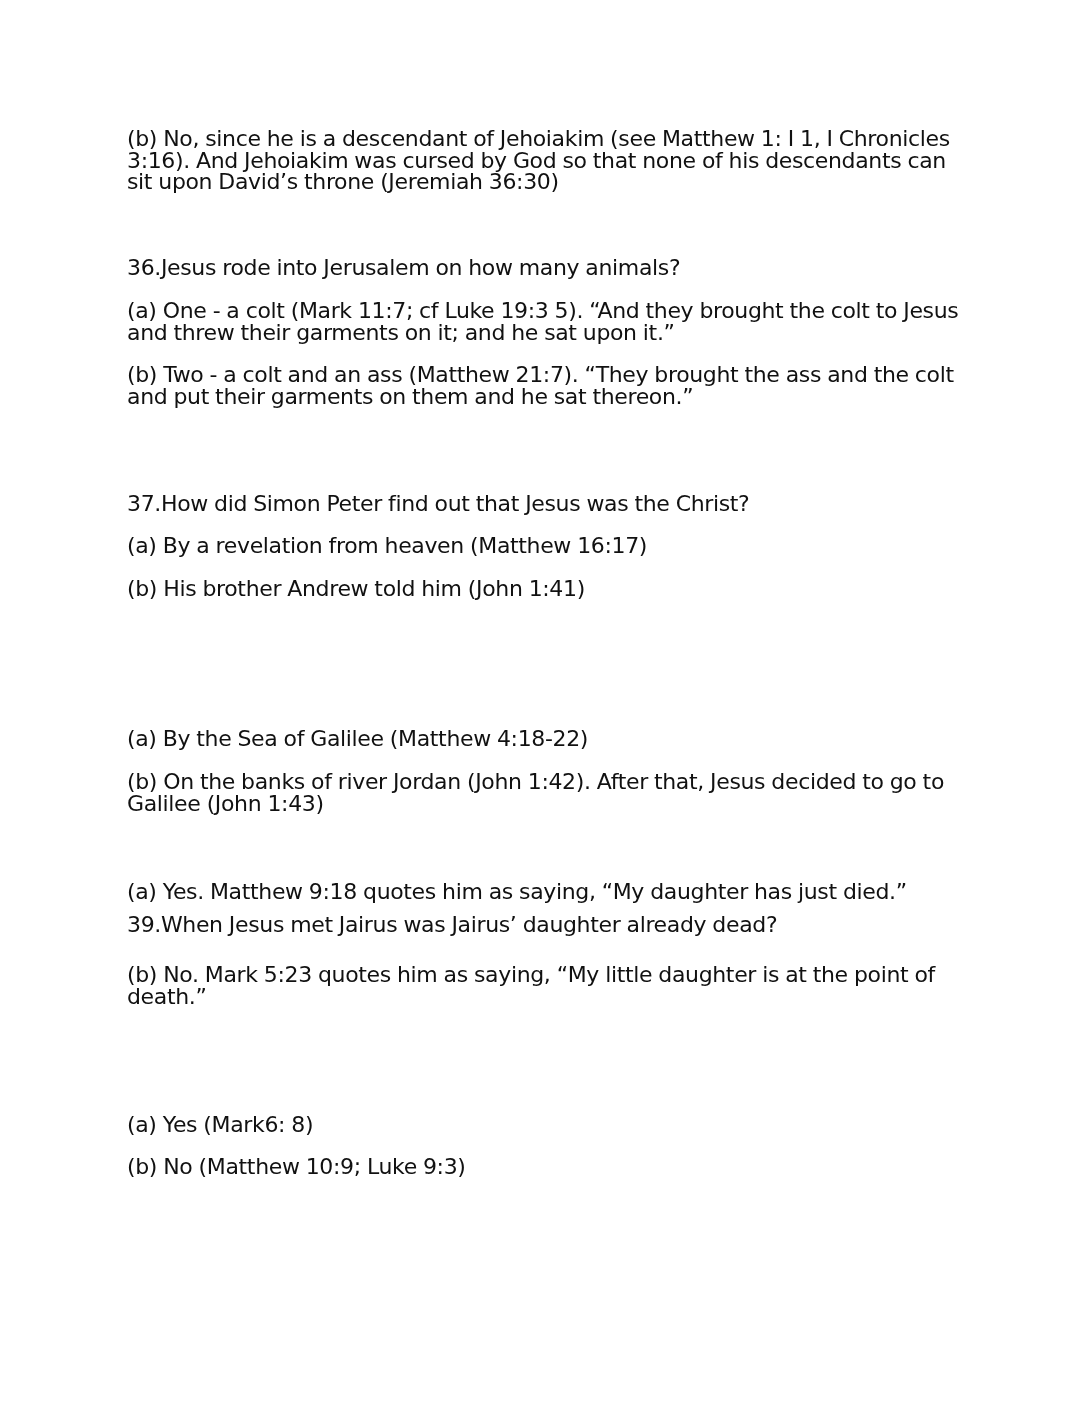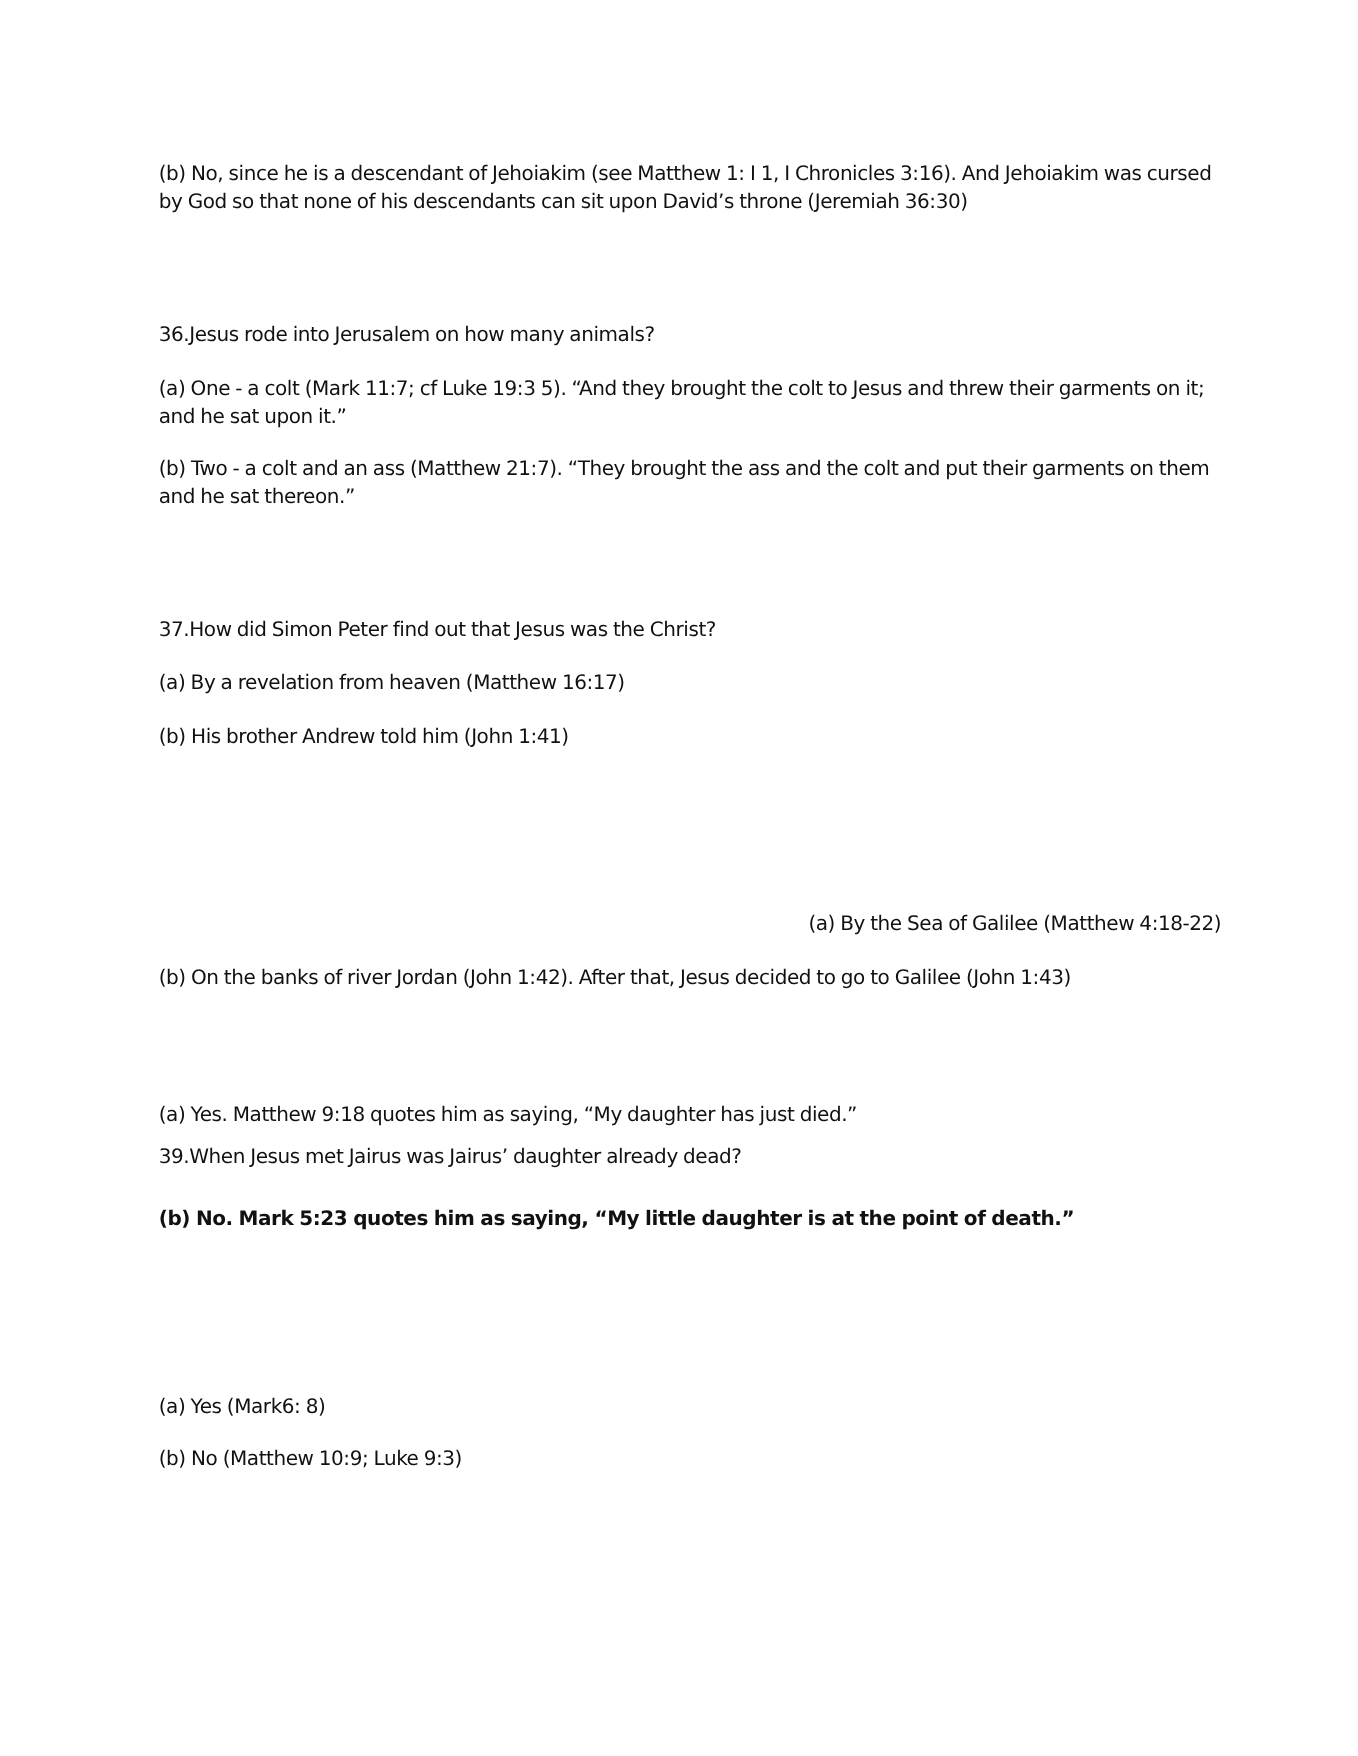--- a/index.html
+++ b/index.html
@@ -21,21 +21,21 @@
       top: 0;
       width: 1086px;
       height: 1405px;
       background: #ffffff;
     }
     .para {
       position: absolute;
       left: 127px;
       width: 850px;
       margin: 0;
-      font-size: 16px;
+      font-size: 22px;
       line-height: 21.5px;
       letter-spacing: -0.35px;
       word-spacing: -0.5px;
       white-space: normal;
     }
   </style>
 </head>
 <body>
 
 <div class="page">
@@ -43,23 +43,23 @@
   <p class="para" style="top:128px;">(b) No, since he is a descendant of Jehoiakim (see Matthew 1: I 1, I Chronicles 3:16). And Jehoiakim was cursed by God so that none of his descendants can sit upon David’s throne (Jeremiah 36:30)</p>
 
   <p class="para" style="top:257px;">36.Jesus rode into Jerusalem on how many animals?</p>
   <p class="para" style="top:300px;">(a) One - a colt (Mark 11:7; cf Luke 19:3 5). “And they brought the colt to Jesus and threw their garments on it; and he sat upon it.”</p>
   <p class="para" style="top:364px;">(b) Two - a colt and an ass (Matthew 21:7). “They brought the ass and the colt and put their garments on them and he sat thereon.”</p>
 
   <p class="para" style="top:493px;">37.How did Simon Peter find out that Jesus was the Christ?</p>
   <p class="para" style="top:535px;">(a) By a revelation from heaven (Matthew 16:17)</p>
   <p class="para" style="top:578px;">(b) His brother Andrew told him (John 1:41)</p>
 
-  <p class="para" style="top:728px;text-align:right;">(a) By the Sea of Galilee (Matthew 4:18-22)</p>
+  <p class="para" style="top:728px;">(a) By the Sea of Galilee (Matthew 4:18-22)</p>
   <p class="para" style="top:771px;">(b) On the banks of river Jordan (John 1:42). After that, Jesus decided to go to Galilee (John 1:43)</p>
 
   <p class="para" style="top:878px;margin-top:36px;">39.When Jesus met Jairus was Jairus’ daughter already dead?</p>
   <p class="para" style="top:881px;">(a) Yes. Matthew 9:18 quotes him as saying, “My daughter has just died.”</p>
-  <p class="para" style="top:964px;font-weight:bold;">(b) No. Mark 5:23 quotes him as saying, “My little daughter is at the point of death.”</p>
+  <p class="para" style="top:964px;">(b) No. Mark 5:23 quotes him as saying, “My little daughter is at the point of death.”</p>
 
   <p class="para" style="top:1114px;">(a) Yes (Mark6: 8)</p>
   <p class="para" style="top:1156px;">(b) No (Matthew 10:9; Luke 9:3)</p>
 
 </div>
 
 </body></html>

